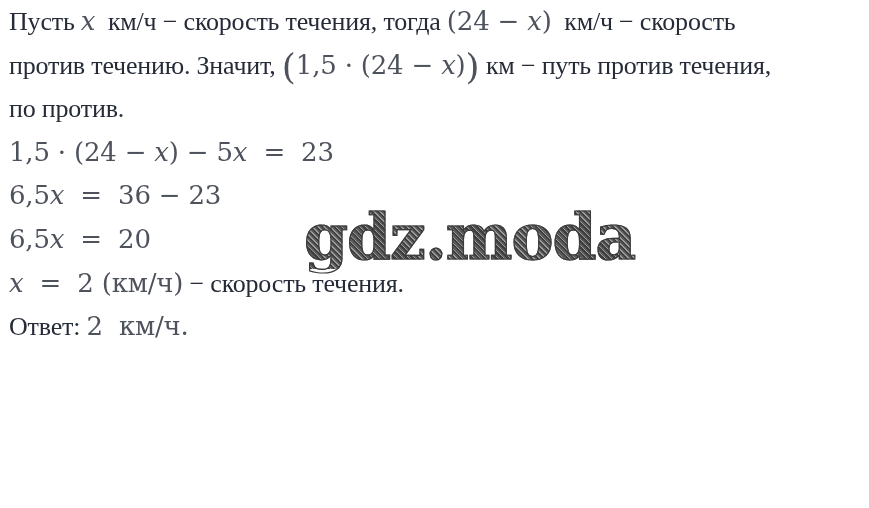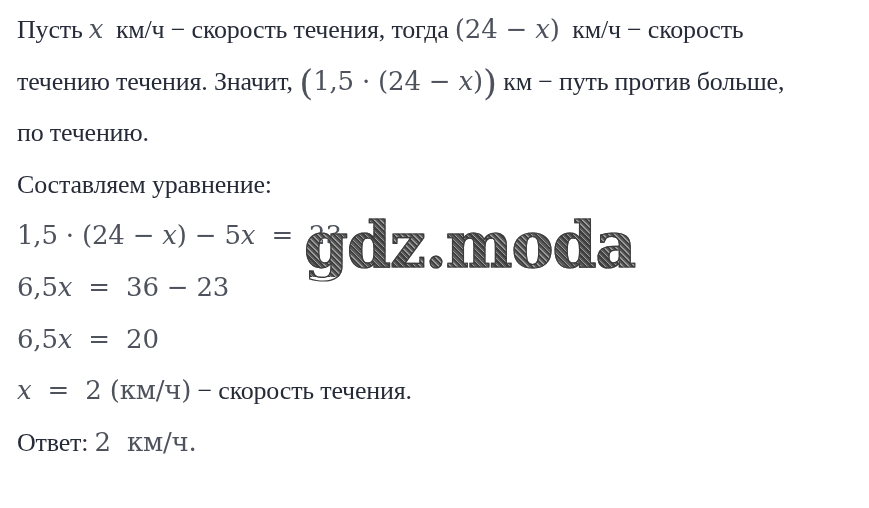--- a/index.html
+++ b/index.html
@@ -16,21 +16,21 @@
     position: relative;
     box-sizing: border-box;
     width: 869px;
     height: 508px;
     padding: 0 6px 0 9px;
     font-family: "Liberation Serif", "DejaVu Serif", serif;
     font-size: 26px;
     color: #262b38;
   }
   .ln {
-    margin: 8px;
+    margin: 0;
     height: 43.6px;
     line-height: 43.6px;
     white-space: pre;
     letter-spacing: -0.2px;
   }
   
   .m {
     color: #4e525c;
     font-family: "DejaVu Serif", "Liberation Serif", serif;
   }
@@ -68,26 +68,25 @@
     color: transparent;
     -webkit-text-stroke: 1.2px #3c3c3c;
   }
 </style>
 </head>
 <body>
 
 <main class="doc">
   <p class="ln"><span>Пусть </span><span class="i">x</span><span>  км/ч − скорость течения, тогда </span><span class="m">(24 − </span><span class="i">x</span><span class="m">)</span><span>  км/ч − скорость</span></p>
 
-  <p class="ln"><span>течению течения. Значит, </span><span class="bp">(</span><span class="m">1,5 · (24 − </span><span class="i">x</span><span class="m">)</span><span class="bp">)</span><span> км − путь против больше,</span></p>
+  <p class="ln"><span>против течению. Значит, </span><span class="bp">(</span><span class="m">1,5 · (24 − </span><span class="i">x</span><span class="m">)</span><span class="bp">)</span><span> км − путь против течения,</span></p>
 
 
-  <p class="ln"><span>по течению.</span></p>
+  <p class="ln"><span>по против.</span></p>
 
-  <p class="ln"><span>Составляем уравнение:</span></p>
 
   <p class="ln"><span class="m">1,5 · (24 − </span><span class="i">x</span><span class="m">) − 5</span><span class="i">x</span><span class="m">  =  23</span></p>
 
 
   <p class="ln"><span class="m">6,5</span><span class="i">x</span><span class="m">  =  36 − 23</span></p>
 
   <p class="ln"><span class="m">6,5</span><span class="i">x</span><span class="m">  =  20</span></p>
 
   <p class="ln"><span class="i">x</span><span class="m">  =  2 (км/ч)</span><span> − скорость течения.</span></p>
 

